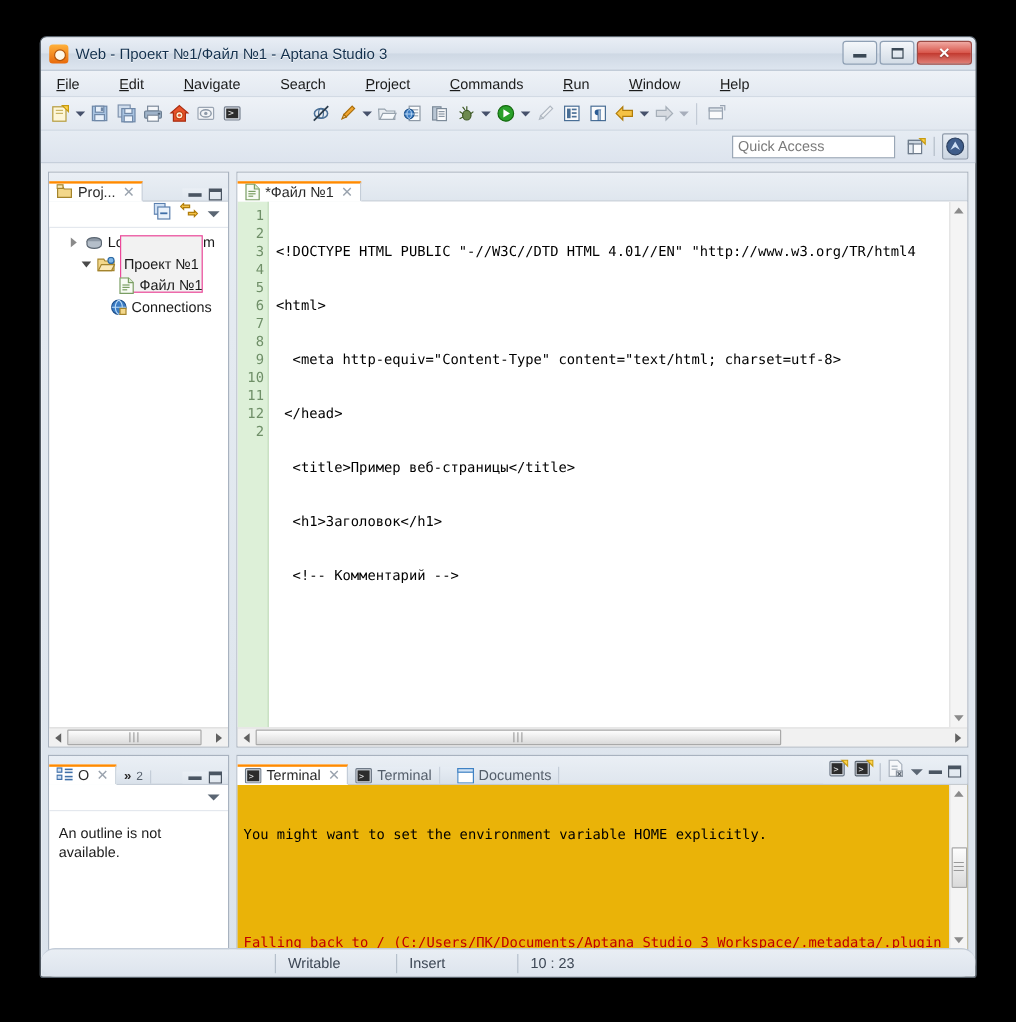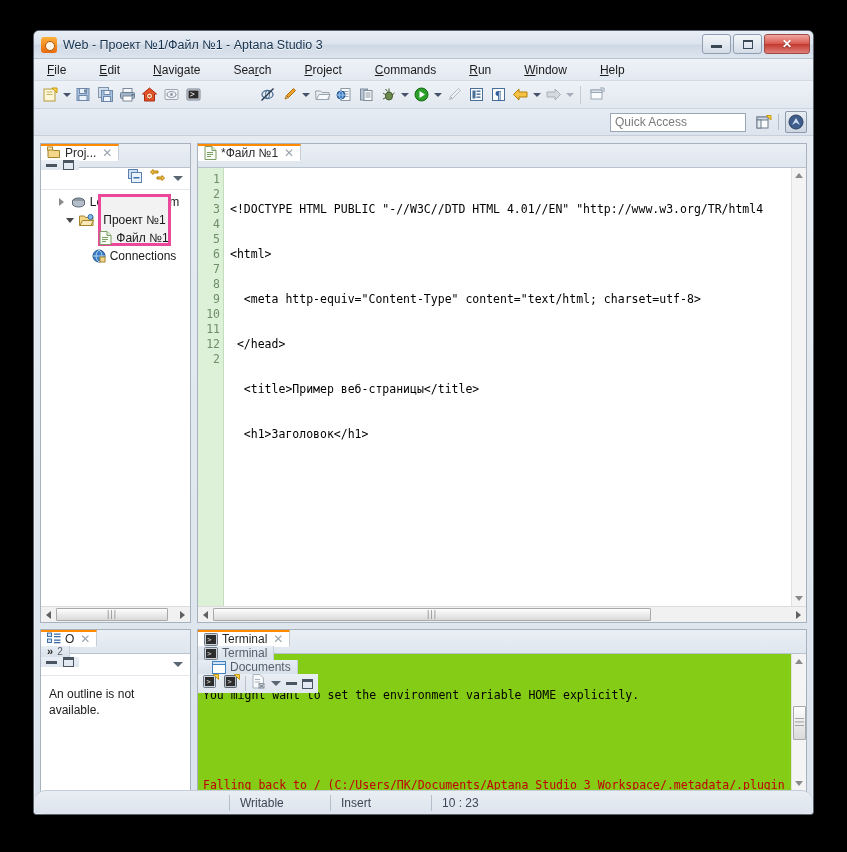--- a/index.html
+++ b/index.html
@@ -117,24 +117,23 @@
   
   #workbench {
     position: absolute; left: 0; right: 0; top: 107px; bottom: 33px;
     padding: 5px 6px 0 6px;
   }
   #toprow { display:flex; height: 480px; gap: 6px; }
 
   
   .view { background: #fff; border: 1px solid #a8b2bf; display:flex; flex-direction:column; }
   .viewtabs {
-    height: 24px; display:flex; align-items:flex-start; position: relative;
+    height: 24px; display:flex; align-items:flex-end; position: relative;
     background: linear-gradient(to bottom,#eaeff5,#dfe6ee);
     border-bottom: 1px solid #b9c3cf;
-    flex-direction: column;
   }
   .vtab {
     display:flex; align-items:center; gap:4px; padding: 0 6px;
     font-size: 12px; color: #2a2a2a;
     border-right: 1px solid #c4cdd8;
   }
   .vtab.active {
     background: #ffffff;
     border-top: 2px solid #ff8a00;
     border-bottom: 1px solid #fff;
@@ -151,21 +150,21 @@
     height: 22px; display:flex; align-items:center; justify-content:flex-end;
     gap: 7px; padding-right: 7px;
     background: #fff; border-bottom: 1px solid #e4e8ee;
   }
   .menu-tri { width:0;height:0;border-left:5px solid transparent;border-right:5px solid transparent;border-top:5px solid #5b6673; }
 
   
   #projectview { width: 151px; }
   .tree { flex: 1; padding: 3px 0 0 0; font-size: 12px; color: #1a1a1a; overflow: hidden; }
   .trow { height: 18px; display:flex; align-items:center; gap:4px; padding-left: 4px; white-space: nowrap; justify-content: center; }
-  .trow.selected .tlabel { background:#f2f2f2; border:3px solid #ec4899; padding: 16px 2px; }
+  .trow.selected .tlabel { background:#f2f2f2; border:1px solid #ec4899; padding: 16px 2px; }
   .twist { width: 11px; display:flex; align-items:center; justify-content:center; }
   .twist .closedtri { width:0;height:0;border-top:4px solid transparent;border-bottom:4px solid transparent;border-left:5px solid #8a8a8a; }
   .twist .opentri { width:0;height:0;border-left:4px solid transparent;border-right:4px solid transparent;border-top:5px solid #4a4a4a; }
   .ind { width: 14px; }
 
   
   .hscroll {
     height: 16px; display:flex; align-items:center;
     background: #f1f1f1; border-top: 1px solid #dcdcdc;
   }
@@ -200,21 +199,21 @@
   .vsbtn { width:15px;height:15px;display:flex;align-items:center;justify-content:center;}
   .vsbtn .u { width:0;height:0;border-left:4px solid transparent;border-right:4px solid transparent;border-bottom:5px solid #8a8a8a;}
   .vsbtn .d { width:0;height:0;border-left:4px solid transparent;border-right:4px solid transparent;border-top:5px solid #8a8a8a;}
 
   
   #botrow { display:flex; height: 163px; gap: 6px; margin-top: 6px; }
   #outlineview { width: 151px; }
   .outlinetext { flex:1; padding: 10px 8px; font-size: 12px; color:#1a1a1a; line-height:16px; }
   #consoleview { flex: 1; }
   .console {
-    flex:1; display:flex; background:#84cc16; overflow:hidden;
+    flex:1; display:flex; background:#eab308; overflow:hidden;
   }
   .consoletext {
     flex:1; padding: 4px 0 0 5px;
     font-family: "DejaVu Sans Mono", monospace; font-size: 11.5px;
     line-height: 15px; white-space: pre-wrap; word-break: break-all;
   }
   .cl { min-height: 15px; }
   .c-black { color:#000; }
   .c-red { color:#c00000; }
 
@@ -587,20 +586,21 @@
             <div>12</div>
             <div>2</div>
           </div>
           <div class="codearea">
             <div class="codeline">&lt;!DOCTYPE HTML PUBLIC "-//W3C//DTD HTML 4.01//EN" "http://www.w3.org/TR/html4</div>
             <div class="codeline">&lt;html&gt;</div>
             <div class="codeline">  &lt;meta http-equiv="Content-Type" content="text/html; charset=utf-8&gt;</div>
             <div class="codeline"> &lt;/head&gt;</div>
             <div class="codeline">  &lt;title&gt;Пример веб-страницы&lt;/title&gt;</div>
             <div class="codeline">  &lt;h1&gt;Заголовок&lt;/h1&gt;</div>
+            <div class="codeline">  &lt;!-- Комментарий --&gt;</div>
             
             
             
             
           </div>
           <div class="vscroll">
             <div class="vsbtn">
                 <i class="u"></i>
               </div>
             <div style="flex:1"></div>

